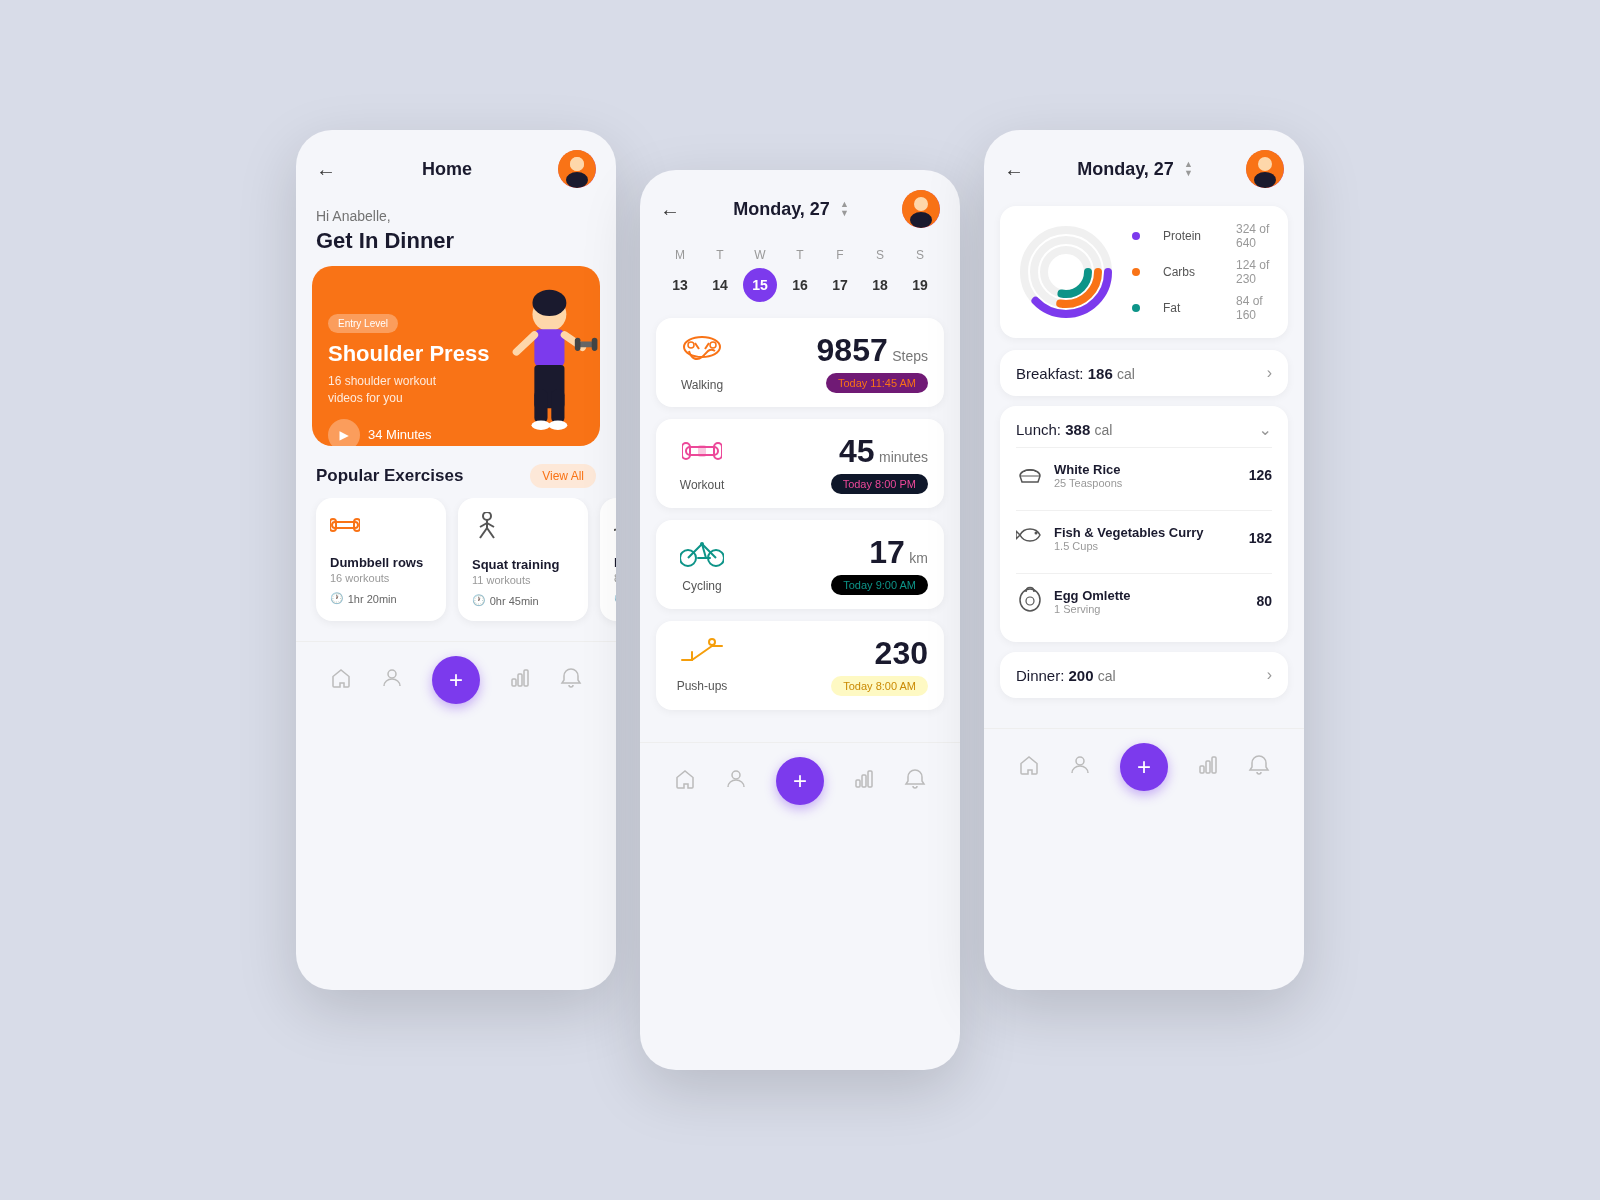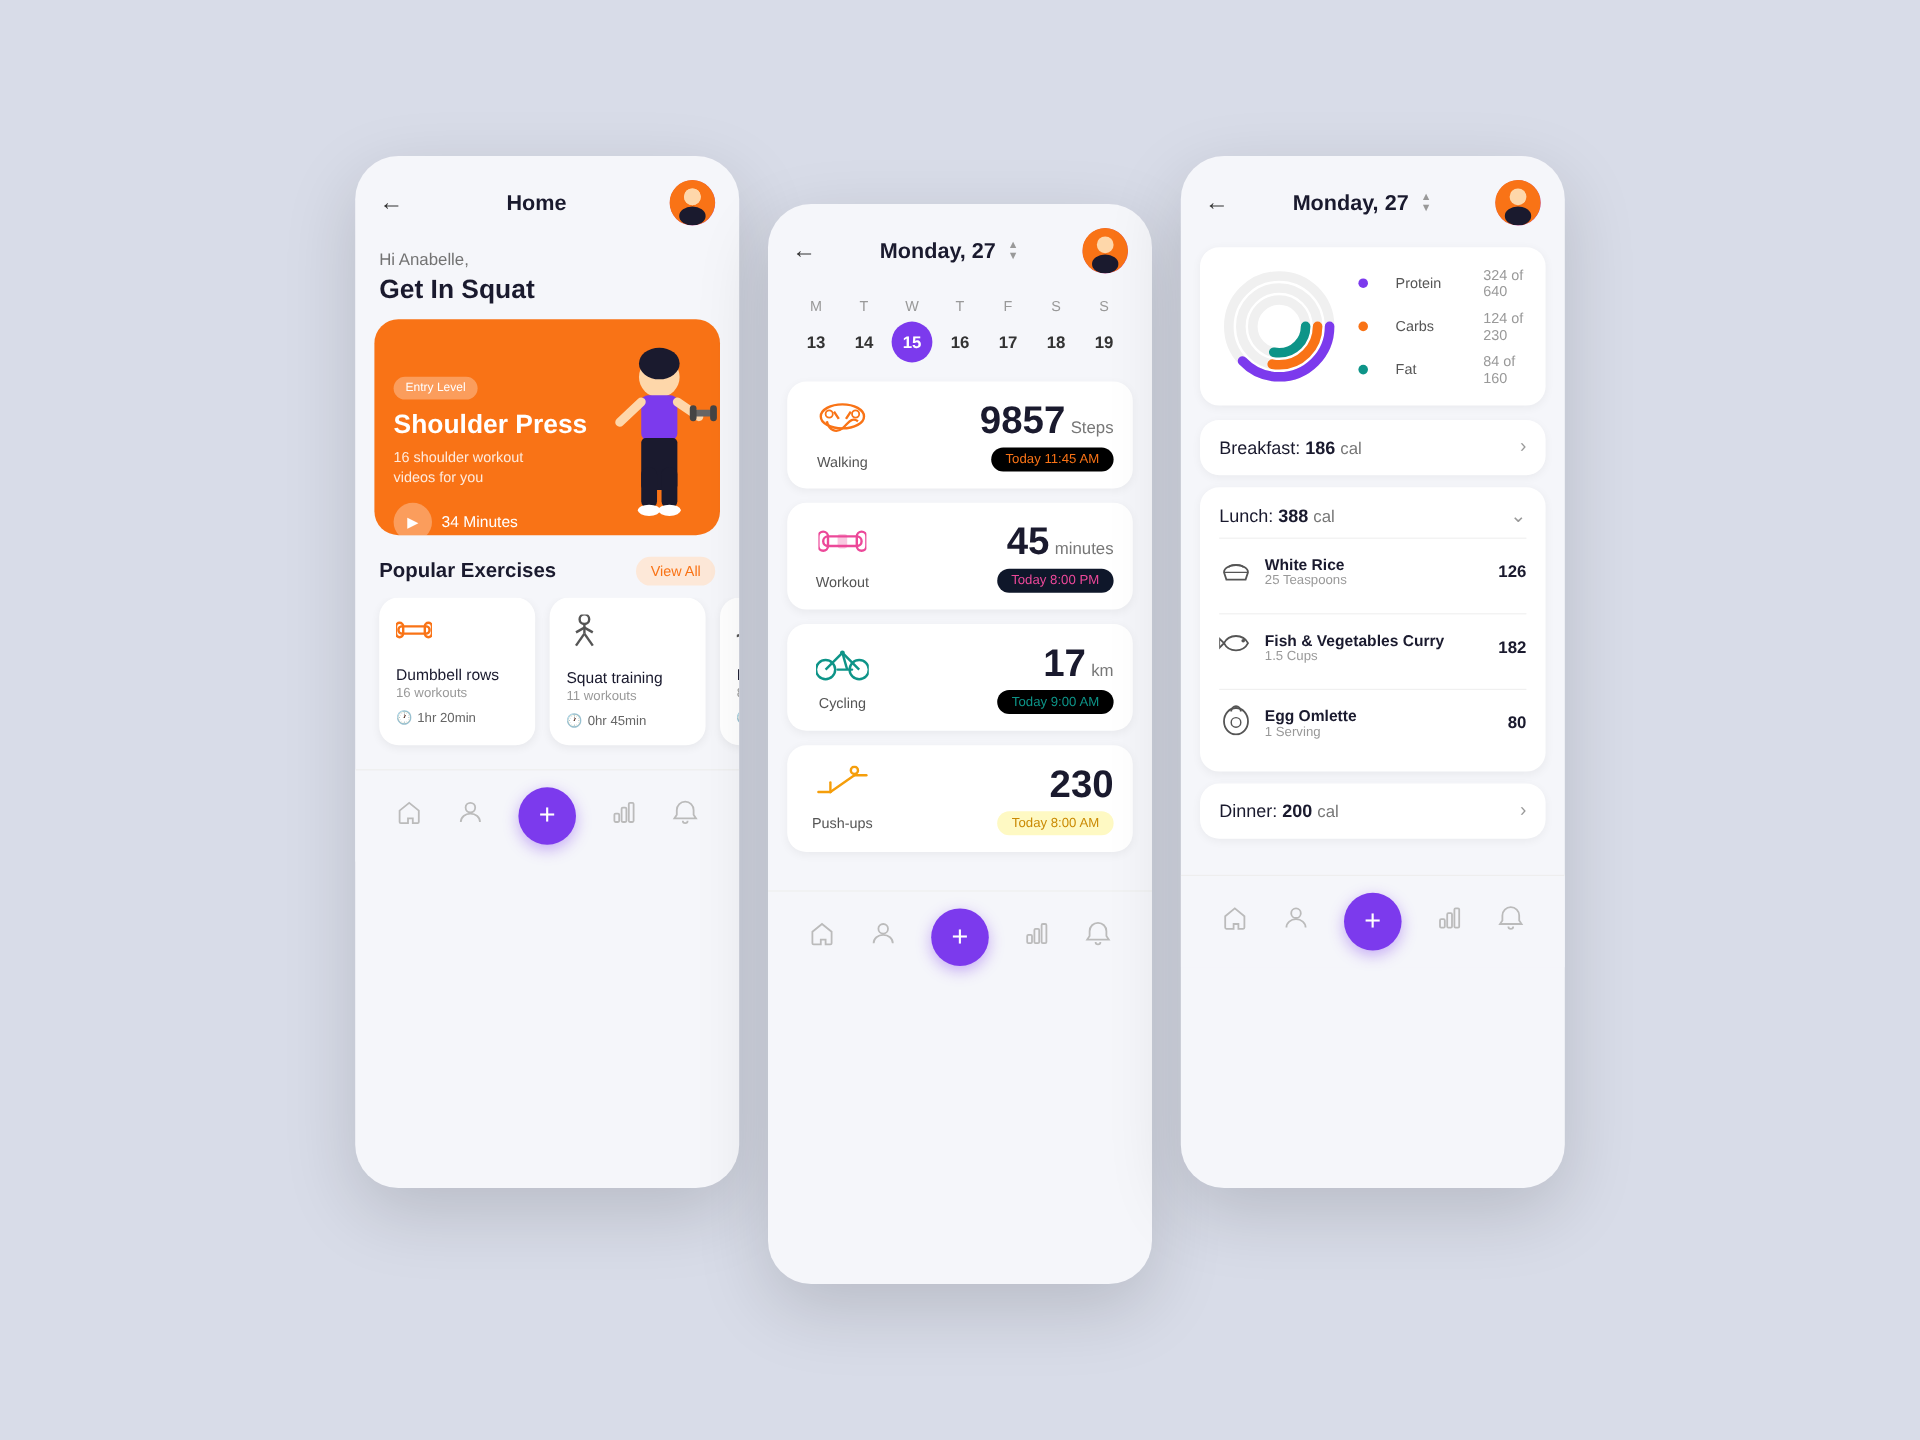--- a/index.html
+++ b/index.html
@@ -169,21 +169,21 @@
       min-width: 130px;
       flex-shrink: 0;
       box-shadow: 0 2px 8px rgba(0,0,0,0.06);
     }
     .exercise-icon {
       font-size: 28px;
       margin-bottom: 8px;
     }
     .exercise-name {
       font-size: 13px;
-      font-weight: 400;
+      font-weight: 700;
       color: #1a1a2e;
       margin-bottom: 2px;
     }
     .exercise-count {
       font-size: 11px;
       color: #999;
       margin-bottom: 8px;
     }
     .exercise-time {
       display: flex;
@@ -296,21 +296,21 @@
       font-weight: 400;
       color: #777;
     }
     .activity-badge {
       display: inline-block;
       padding: 4px 12px;
       border-radius: 20px;
       font-size: 11px;
       margin-top: 4px;
     }
-    .badge-orange { background: #000000; color: #f97316; }
+    .badge-orange { background: #701a75; color: #f97316; }
     .badge-pink { background: #0f172a; color: #ec4899; }
     .badge-teal { background: #000000; color: #0d9488; }
     .badge-yellow { background: #fef9c3; color: #ca8a04; }
 
     
     .nutrition-ring-card {
       background: #fff;
       border-radius: 16px;
       margin: 8px 16px 12px;
       padding: 16px;
@@ -418,21 +418,21 @@
         <svg width="38" height="38" viewBox="0 0 38 38">
           <circle cx="19" cy="19" r="19" fill="#f97316"></circle>
           <circle cx="19" cy="14" r="7" fill="#fed7aa"></circle>
           <ellipse cx="19" cy="30" rx="11" ry="8" fill="#1a1a2e"></ellipse>
           <circle cx="19" cy="14" r="7" fill="#fed7aa"></circle>
         </svg>
       </div>
     </div>
 
     <div class="greeting">Hi Anabelle,</div>
-    <div class="greeting-bold">Get In Squat</div>
+    <div class="greeting-bold">Get In Dinner</div>
 
     <div class="hero-card">
       <div class="hero-badge">Entry Level</div>
       <div class="hero-title">Shoulder Press</div>
       <div class="hero-subtitle">16 shoulder workout videos for you</div>
       <div class="hero-play">
         <div class="play-btn">▶</div>
         <span class="play-duration">34 Minutes</span>
       </div>
       

